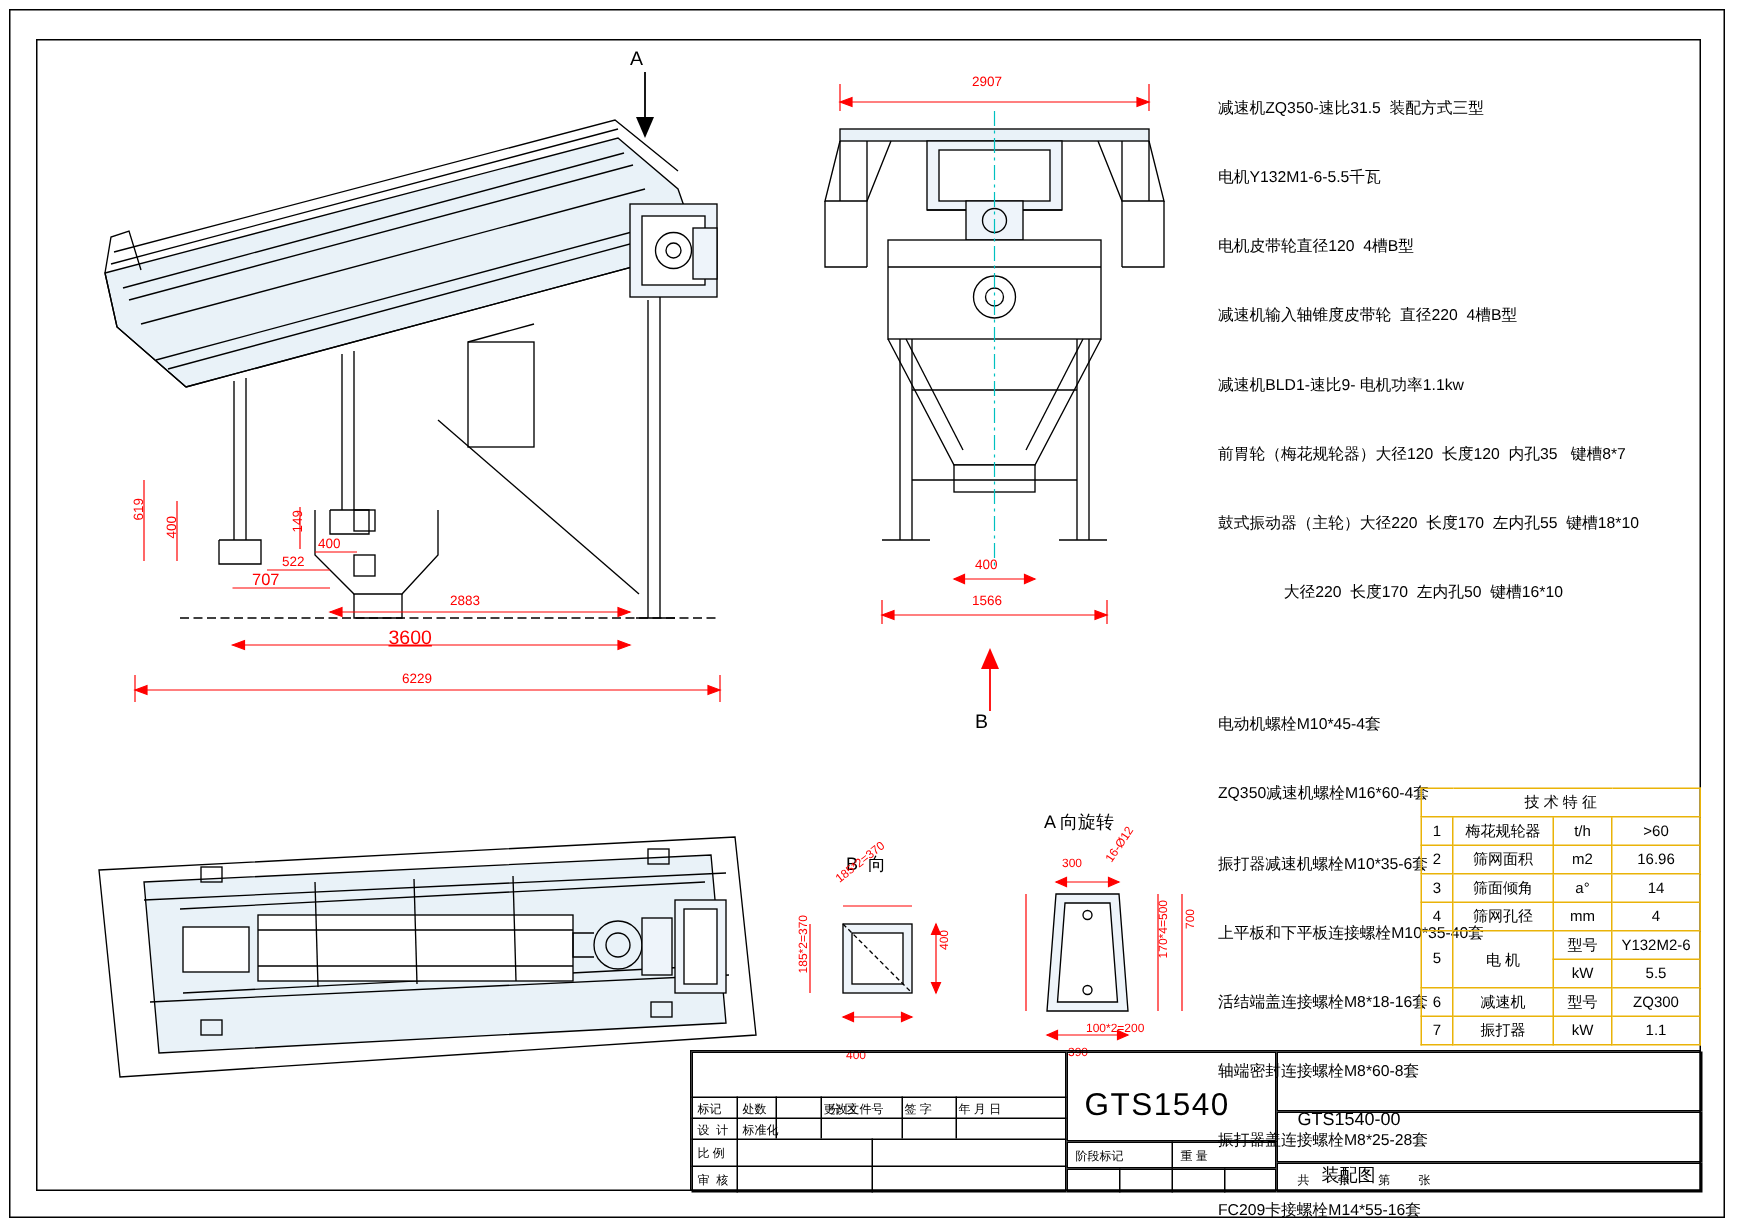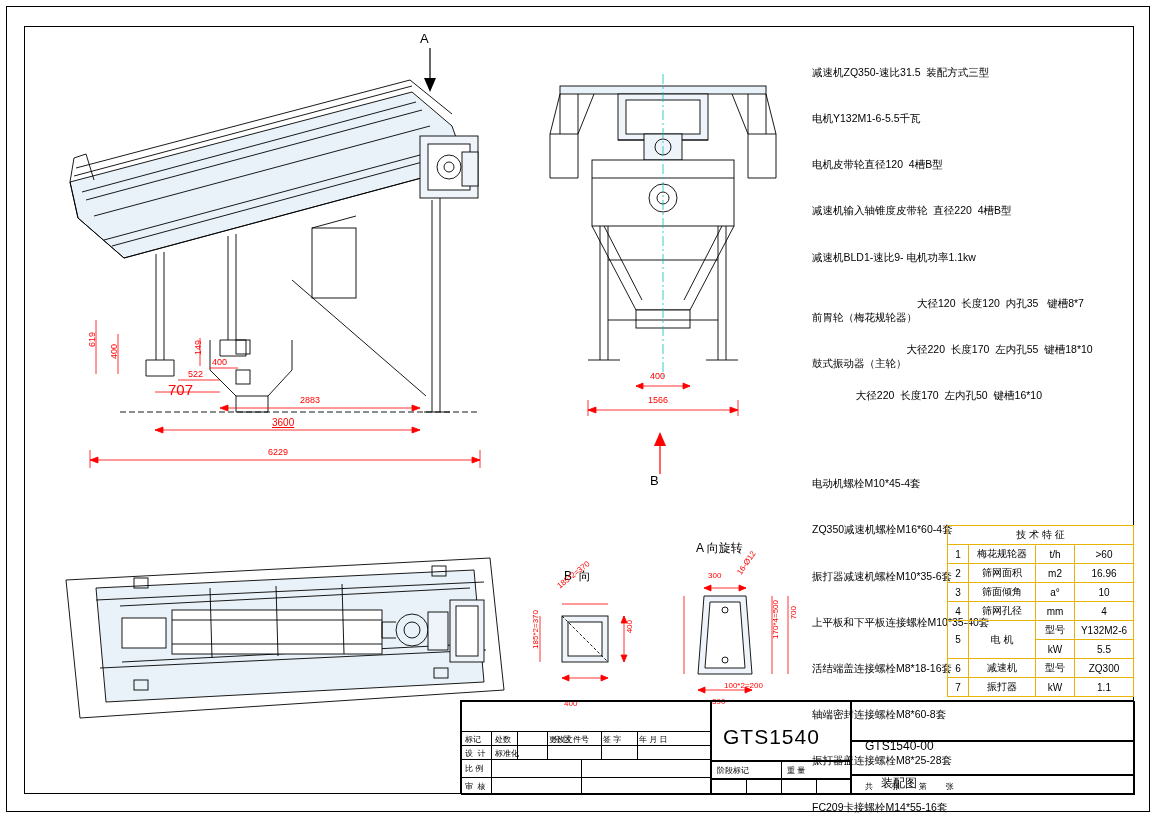--- a/index.html
+++ b/index.html
@@ -14,21 +14,21 @@
   .txt{position:absolute;white-space:pre;font-size:9px;color:#000;line-height:1.05;}
   .rtxt{position:absolute;white-space:pre;font-size:8px;color:#ff0000;line-height:1;}
   .vtxt{writing-mode:vertical-rl;transform:rotate(180deg);}
   svg{display:block;}
 
   
   #notes{position:absolute;left:812px;top:34px;width:230px;font-size:10.5px;color:#000;line-height:15.4px;white-space:pre;}
   #notes .nl{height:15.4px;}
   #notes .gap{height:11px;}
   .two{display:flex;}
-  .two .a{width:120px;margin-top:14px;}
+  .two .a{width:120px;}
   .two .b{flex:1;}
 
   
   #spec{position:absolute;left:947px;top:525px;width:187px;border-collapse:collapse;font-size:10px;}
   #spec td{border:1px solid #eab308;text-align:center;height:18px;padding:0 2px;color:#000;}
   #spec .hd{font-size:10px;}
 
   
   #title{position:absolute;left:460px;top:700px;width:674px;height:94px;border:1px solid #000;box-sizing:border-box;}
   #title .c{position:absolute;box-sizing:border-box;border:1px solid #000;}
@@ -119,23 +119,23 @@
         <line x1="118" y1="60" x2="160" y2="60"></line>
         <line x1="150" y1="48" x2="178" y2="48"></line>
         <line x1="36" y1="0" x2="36" y2="54"></line>
         <line x1="58" y1="14" x2="58" y2="54"></line>
         <line x1="140" y1="18" x2="140" y2="46"></line>
         <line x1="30" y1="130" x2="30" y2="148"></line>
         <line x1="420" y1="130" x2="420" y2="148"></line>
       </g>
     </svg>
     <div class="rtxt" style="left:208px;top:128px;font-size:9px;">6229</div>
-    <div class="rtxt" style="left:212px;top:98px;font-size:10px;text-decoration:underline;">3600</div>
+    <div class="rtxt" style="left:199px;top:98px;font-size:13px;text-decoration:underline;">3600</div>
     <div class="rtxt" style="left:240px;top:76px;font-size:9px;">2883</div>
-    <div class="rtxt" style="left:108px;top:62px;font-size:15px;">707</div>
+    <div class="rtxt" style="left:108px;top:62px;font-size:11px;">707</div>
     <div class="rtxt" style="left:128px;top:50px;font-size:9px;">522</div>
     <div class="rtxt" style="left:152px;top:38px;font-size:9px;">400</div>
     <div class="rtxt vtxt" style="left:28px;top:12px;font-size:9px;">619</div>
     <div class="rtxt vtxt" style="left:50px;top:24px;font-size:9px;">400</div>
     <div class="rtxt vtxt" style="left:134px;top:20px;font-size:9px;">149</div>
   </div>
 
   <div class="blk" style="left:548px;top:60px;width:240px;height:400px;">
     <svg width="240" height="400" viewBox="0 0 240 400">
       <g stroke="#000" fill="none" stroke-width="0.9">
@@ -182,20 +182,32 @@
         <polyline points="30,34 30,74"></polyline>
         <polyline points="200,34 200,74"></polyline>
       </g>
 
       <g stroke="#00c0c0" stroke-width="0.8" stroke-dasharray="10 3 2 3">
         <line x1="115" y1="14" x2="115" y2="320"></line>
       </g>
     </svg>
   </div>
 
+  <div class="blk" style="left:548px;top:48px;width:250px;height:40px;">
+    <svg width="250" height="30">
+      <g stroke="#ff0000" stroke-width="0.8">
+        <line x1="12" y1="20" x2="218" y2="20"></line>
+        <polygon points="12,20 20,17 20,23" fill="#ff0000"></polygon>
+        <polygon points="218,20 210,17 210,23" fill="#ff0000"></polygon>
+        <line x1="12" y1="8" x2="12" y2="26"></line>
+        <line x1="218" y1="8" x2="218" y2="26"></line>
+      </g>
+    </svg>
+    <div class="rtxt" style="left:100px;top:2px;font-size:9px;">2907</div>
+  </div>
   <div class="blk" style="left:548px;top:370px;width:250px;height:60px;">
     <svg width="250" height="60">
       <g stroke="#ff0000" stroke-width="0.8">
         <line x1="88" y1="16" x2="142" y2="16"></line>
         <polygon points="88,16 95,13 95,19" fill="#ff0000"></polygon>
         <polygon points="142,16 135,13 135,19" fill="#ff0000"></polygon>
         <line x1="40" y1="40" x2="190" y2="40"></line>
         <polygon points="40,40 48,37 48,43" fill="#ff0000"></polygon>
         <polygon points="190,40 182,37 182,43" fill="#ff0000"></polygon>
         <line x1="40" y1="30" x2="40" y2="46"></line>
@@ -372,21 +384,21 @@
     <tr>
       <td>2</td>
       <td>筛网面积</td>
       <td>m2</td>
       <td>16.96</td>
     </tr>
     <tr>
       <td>3</td>
       <td>筛面倾角</td>
       <td>a°</td>
-      <td>10</td>
+      <td>14</td>
     </tr>
     <tr>
       <td>4</td>
       <td>筛网孔径</td>
       <td>mm</td>
       <td>4</td>
     </tr>
     <tr>
       <td rowspan="2">5</td>
       <td rowspan="2">电  机</td>

